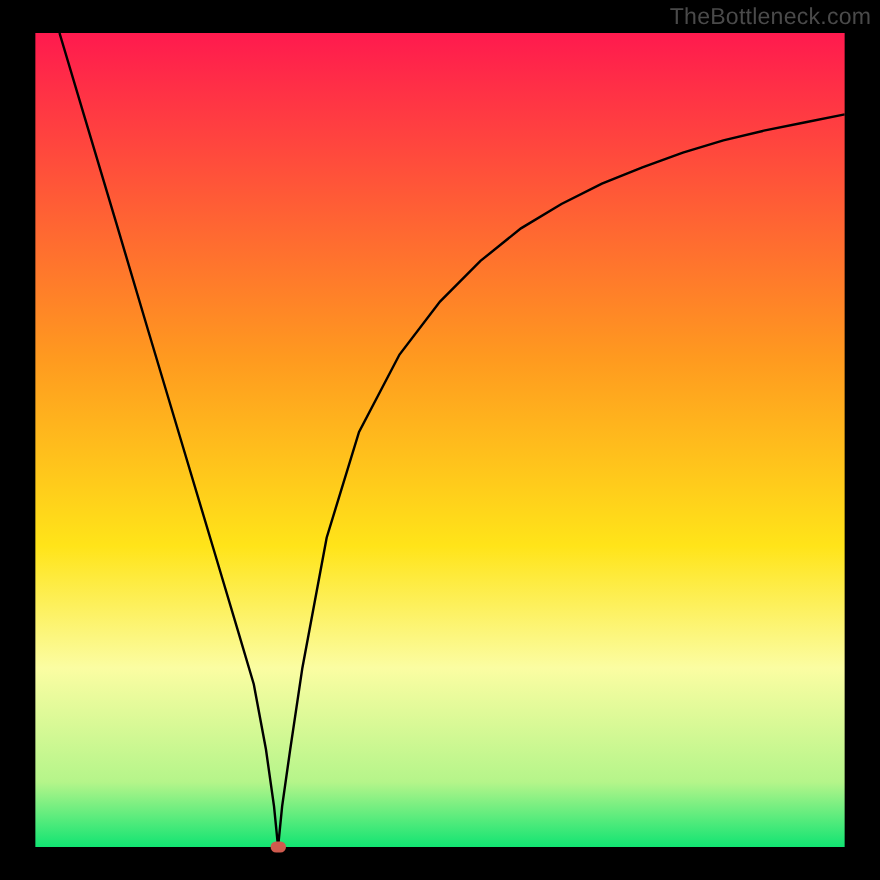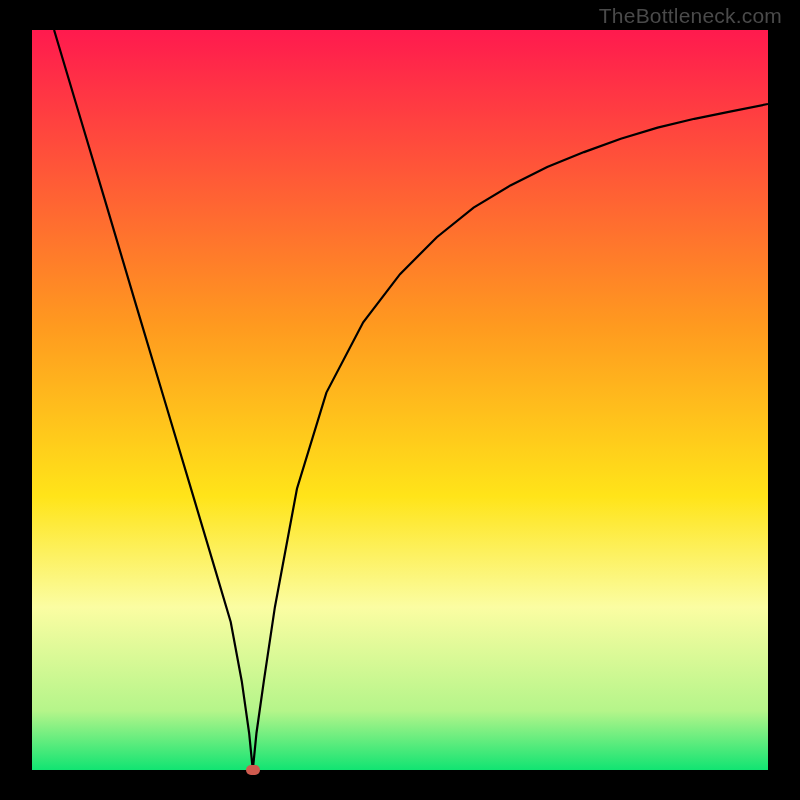--- a/index.html
+++ b/index.html
@@ -11,21 +11,21 @@
     width: 800px;
     height: 800px;
     background: #000;
     position: relative;
     font-family: Arial, Helvetica, sans-serif;
     overflow: hidden;
   }
   .watermark {
     position: absolute;
     top: 4px;
-    right: 18px;
+    right: 8px;
     color: #4a4a4a;
     font-size: 21px;
     font-weight: 500;
     z-index: 10;
     letter-spacing: 0.2px;
   }
   .plot-frame {
     position: absolute;
     left: 32px;
     top: 30px;

